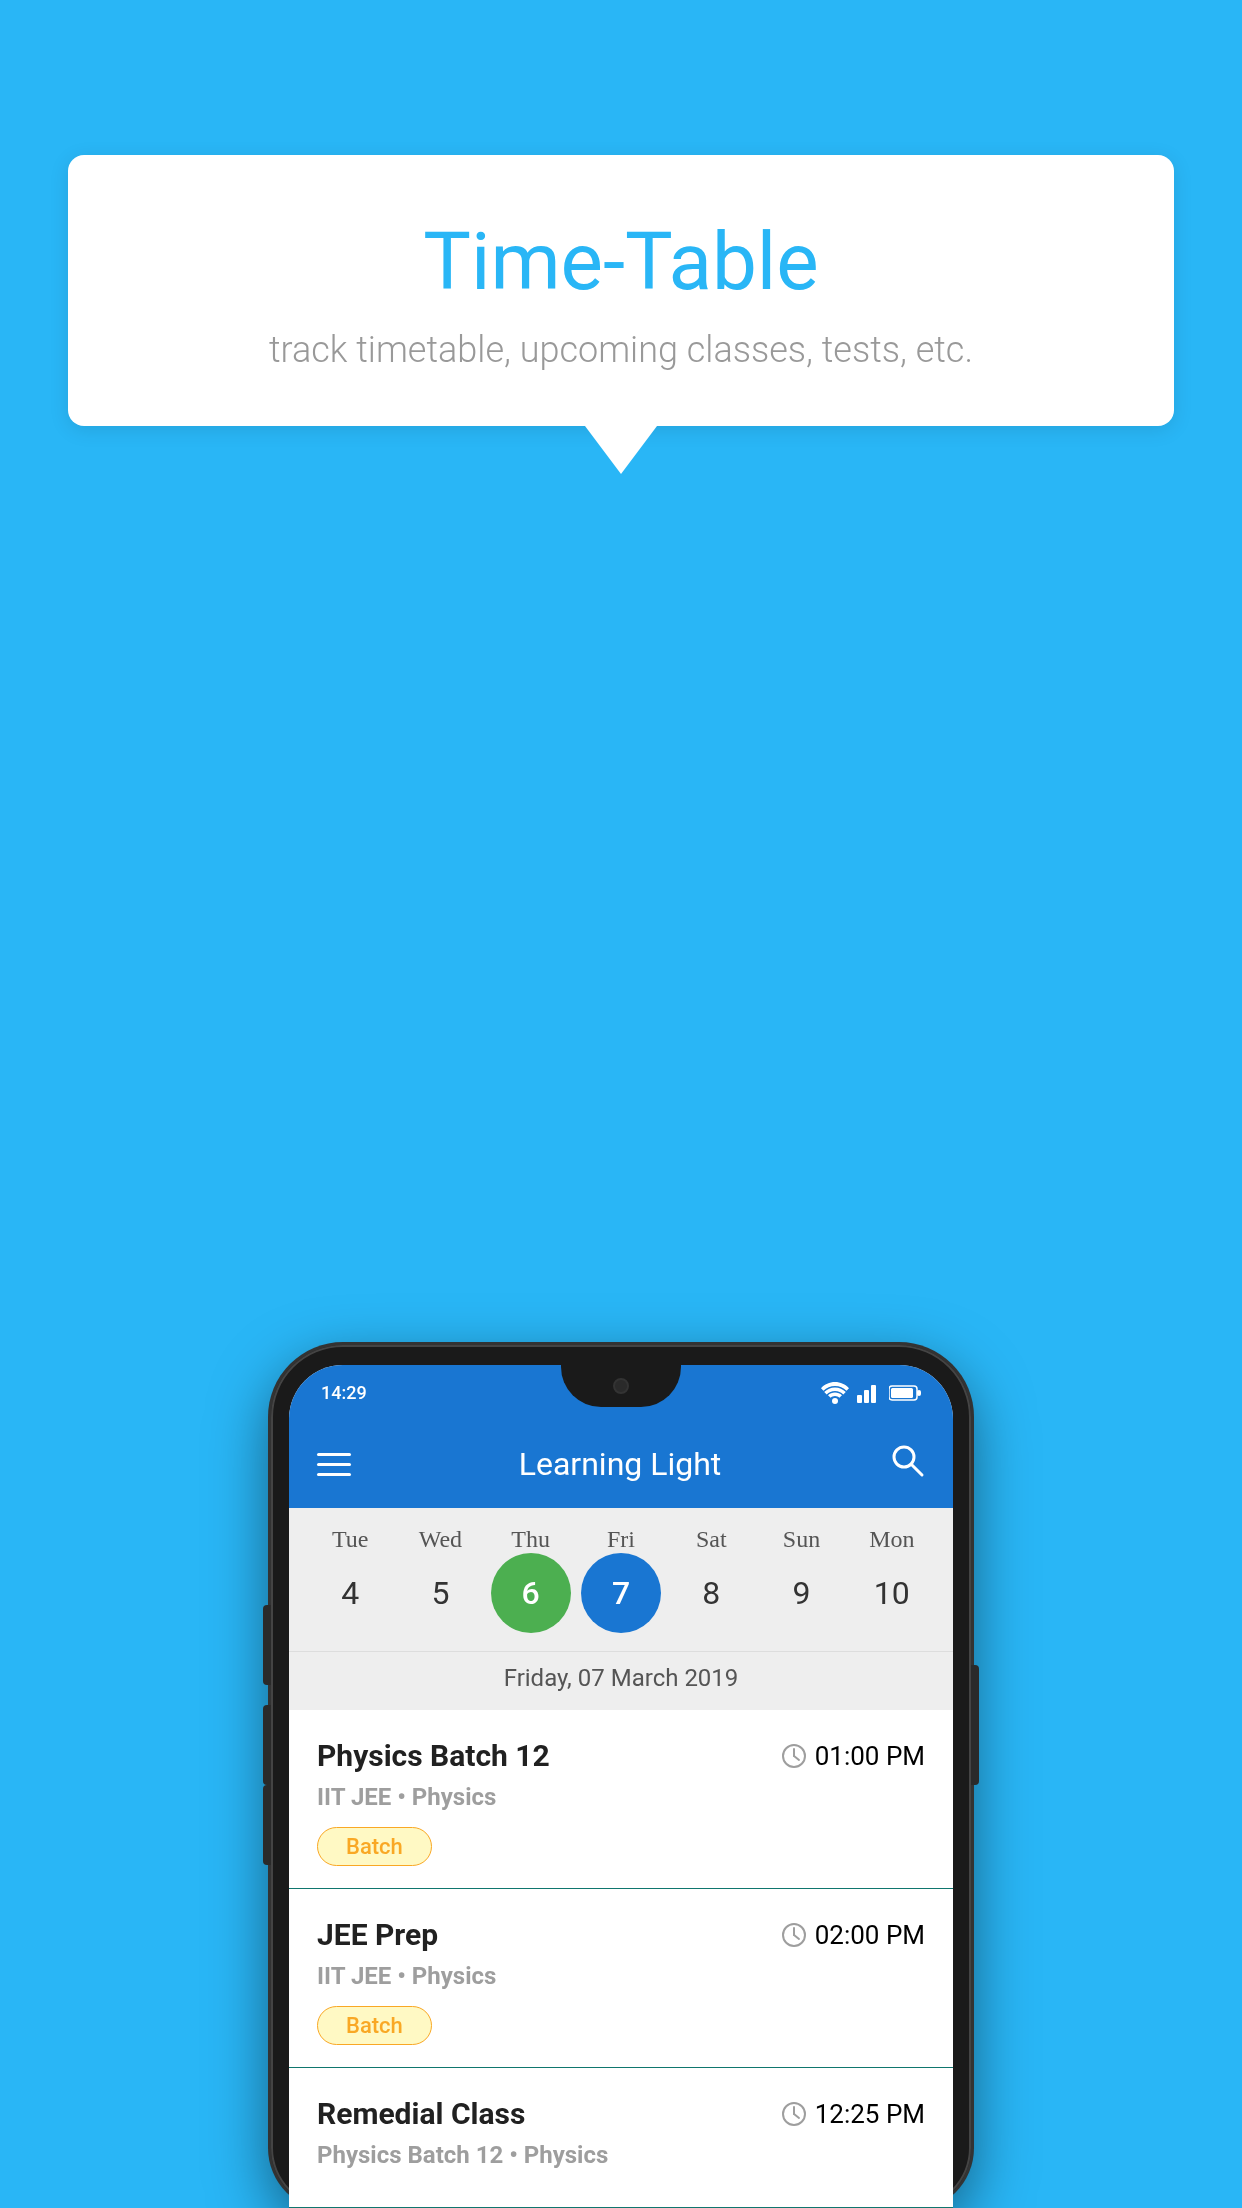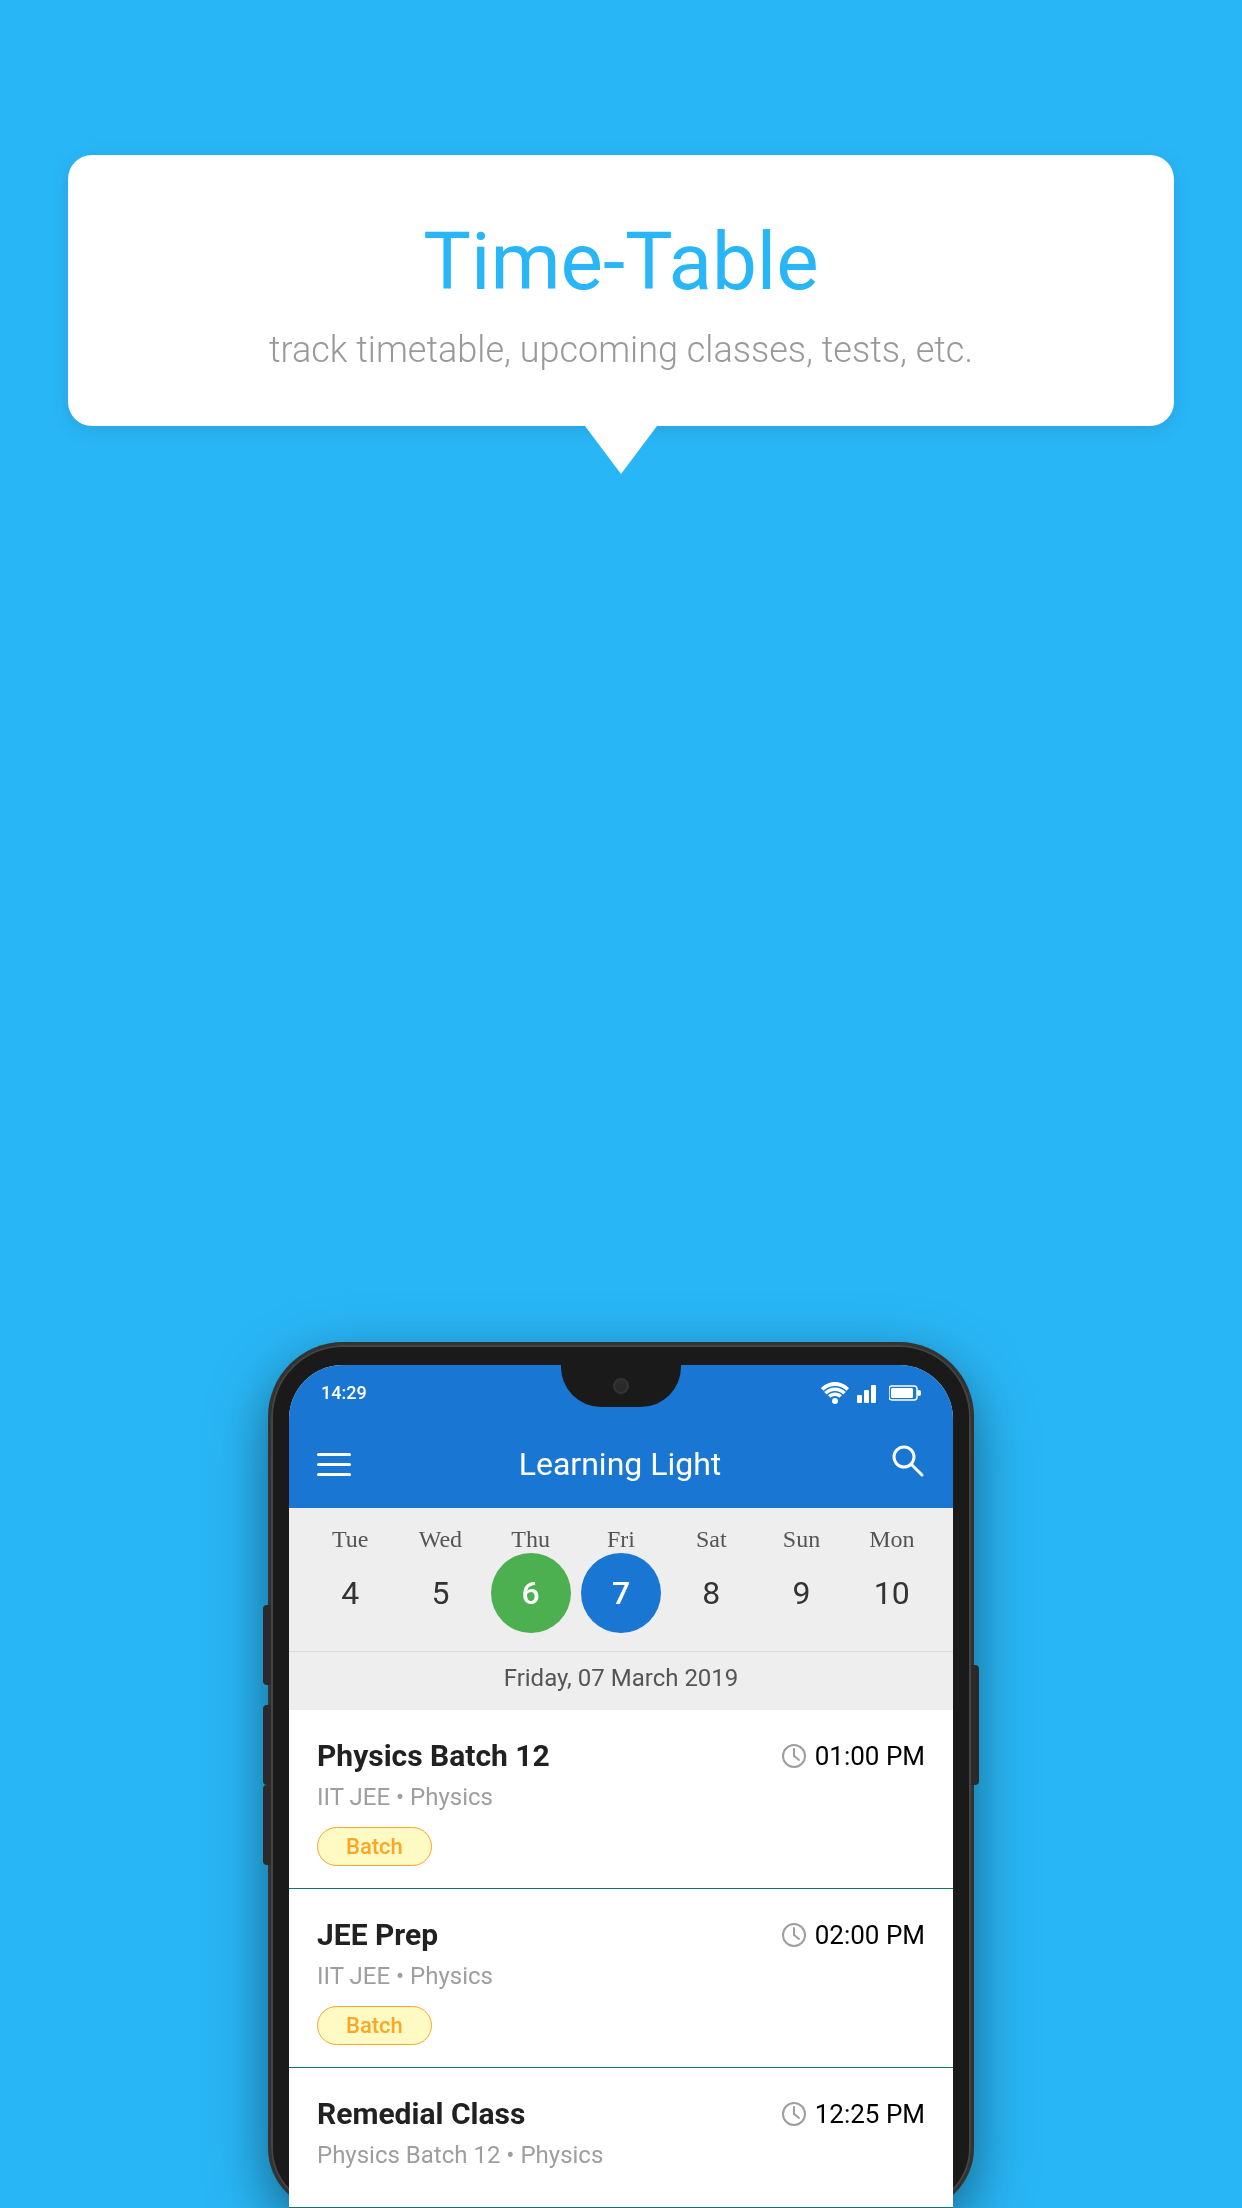--- a/index.html
+++ b/index.html
@@ -20,21 +20,21 @@
       top: 155px;
       left: 68px;
       right: 68px;
       display: flex;
       flex-direction: column;
       align-items: center;
     }
 
     .speech-bubble {
       background: white;
-      border-radius: 24px;
+      border-radius: 16px;
       padding: 60px 80px 55px;
       text-align: center;
       width: 100%;
       box-shadow: 0 4px 20px rgba(0,0,0,0.1);
     }
 
     .speech-bubble-title {
       font-size: 80px;
       font-weight: 400;
       color: #29B6F6;
@@ -285,20 +285,21 @@
       align-items: center;
       gap: 8px;
       color: #000000;
       font-size: 26px;
     }
 
     .schedule-subtitle {
       font-size: 24px;
       color: #9E9E9E;
       margin-bottom: 16px;
+      font-weight: bold;
     }
 
     .batch-badge {
       display: inline-block;
       background: #FFF9C4;
       color: #F9A825;
       border: 1.5px solid #F9A825;
       border-radius: 30px;
       padding: 6px 28px;
       font-size: 22px;

